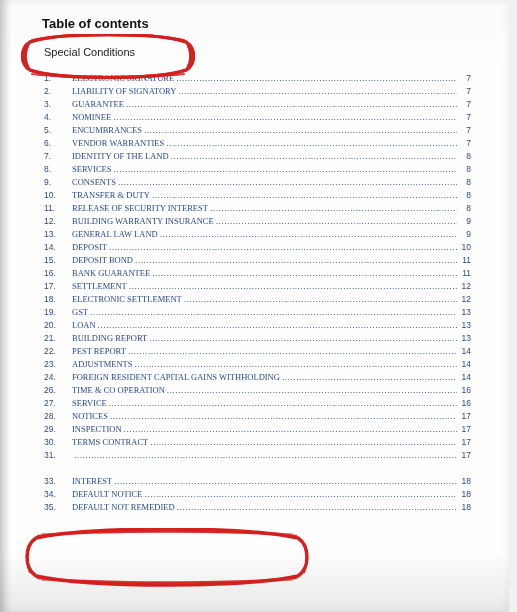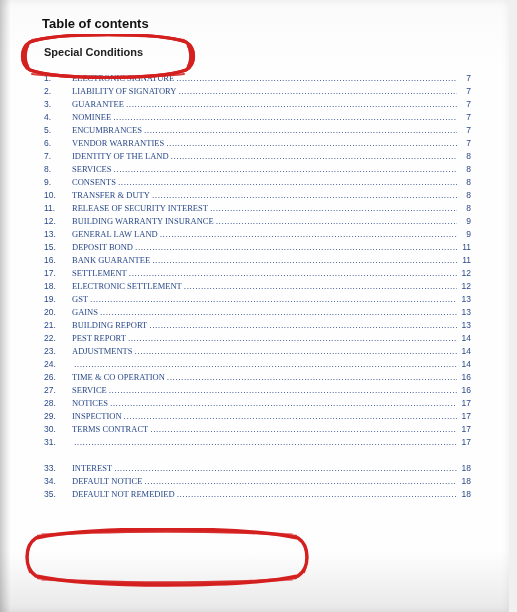--- a/index.html
+++ b/index.html
@@ -37,21 +37,20 @@
     position: relative;
     padding: 4px 6px 4px 2px;
     margin-bottom: 10px;
     width: fit-content;
     min-width: 138px;
   }
   .heading-line {
     font-size: 11px;
     color: #222;
     line-height: 1.35;
-    font-weight: bold;
   }
   .toc-list {
     font-size: 8.5px;
     color: #2a4a8a;
     line-height: 1.0;
   }
   .toc-row {
     display: flex;
     align-items: baseline;
     height: 13px;
@@ -177,20 +176,26 @@
         <span class="toc-leader"></span>
         <span class="toc-page">9</span>
       </div>
       <div class="toc-row">
         <span class="toc-num">13.</span>
         <span class="toc-label">GENERAL LAW LAND</span>
         <span class="toc-leader"></span>
         <span class="toc-page">9</span>
       </div>
       <div class="toc-row">
+        <span class="toc-num">14.</span>
+        <span class="toc-label">DEPOSIT</span>
+        <span class="toc-leader"></span>
+        <span class="toc-page">10</span>
+      </div>
+      <div class="toc-row">
         <span class="toc-num">15.</span>
         <span class="toc-label">DEPOSIT BOND</span>
         <span class="toc-leader"></span>
         <span class="toc-page">11</span>
       </div>
       <div class="toc-row">
         <span class="toc-num">16.</span>
         <span class="toc-label">BANK GUARANTEE</span>
         <span class="toc-leader"></span>
         <span class="toc-page">11</span>
@@ -208,21 +213,21 @@
         <span class="toc-page">12</span>
       </div>
       <div class="toc-row">
         <span class="toc-num">19.</span>
         <span class="toc-label">GST</span>
         <span class="toc-leader"></span>
         <span class="toc-page">13</span>
       </div>
       <div class="toc-row">
         <span class="toc-num">20.</span>
-        <span class="toc-label">GAINS</span>
+        <span class="toc-label">LOAN</span>
         <span class="toc-leader"></span>
         <span class="toc-page">13</span>
       </div>
       <div class="toc-row">
         <span class="toc-num">21.</span>
         <span class="toc-label">BUILDING REPORT</span>
         <span class="toc-leader"></span>
         <span class="toc-page">13</span>
       </div>
       <div class="toc-row">
@@ -232,20 +237,21 @@
         <span class="toc-page">14</span>
       </div>
       <div class="toc-row">
         <span class="toc-num">23.</span>
         <span class="toc-label">ADJUSTMENTS</span>
         <span class="toc-leader"></span>
         <span class="toc-page">14</span>
       </div>
       <div class="toc-row">
         <span class="toc-num">24.</span>
+        <span class="toc-label">FOREIGN RESIDENT CAPITAL GAINS WITHHOLDING</span>
         <span class="toc-leader"></span>
         <span class="toc-page">14</span>
       </div>
       <div class="toc-row">
         <span class="toc-num">26.</span>
         <span class="toc-label">TIME &amp; CO OPERATION</span>
         <span class="toc-leader"></span>
         <span class="toc-page">16</span>
       </div>
       <div class="toc-row">

